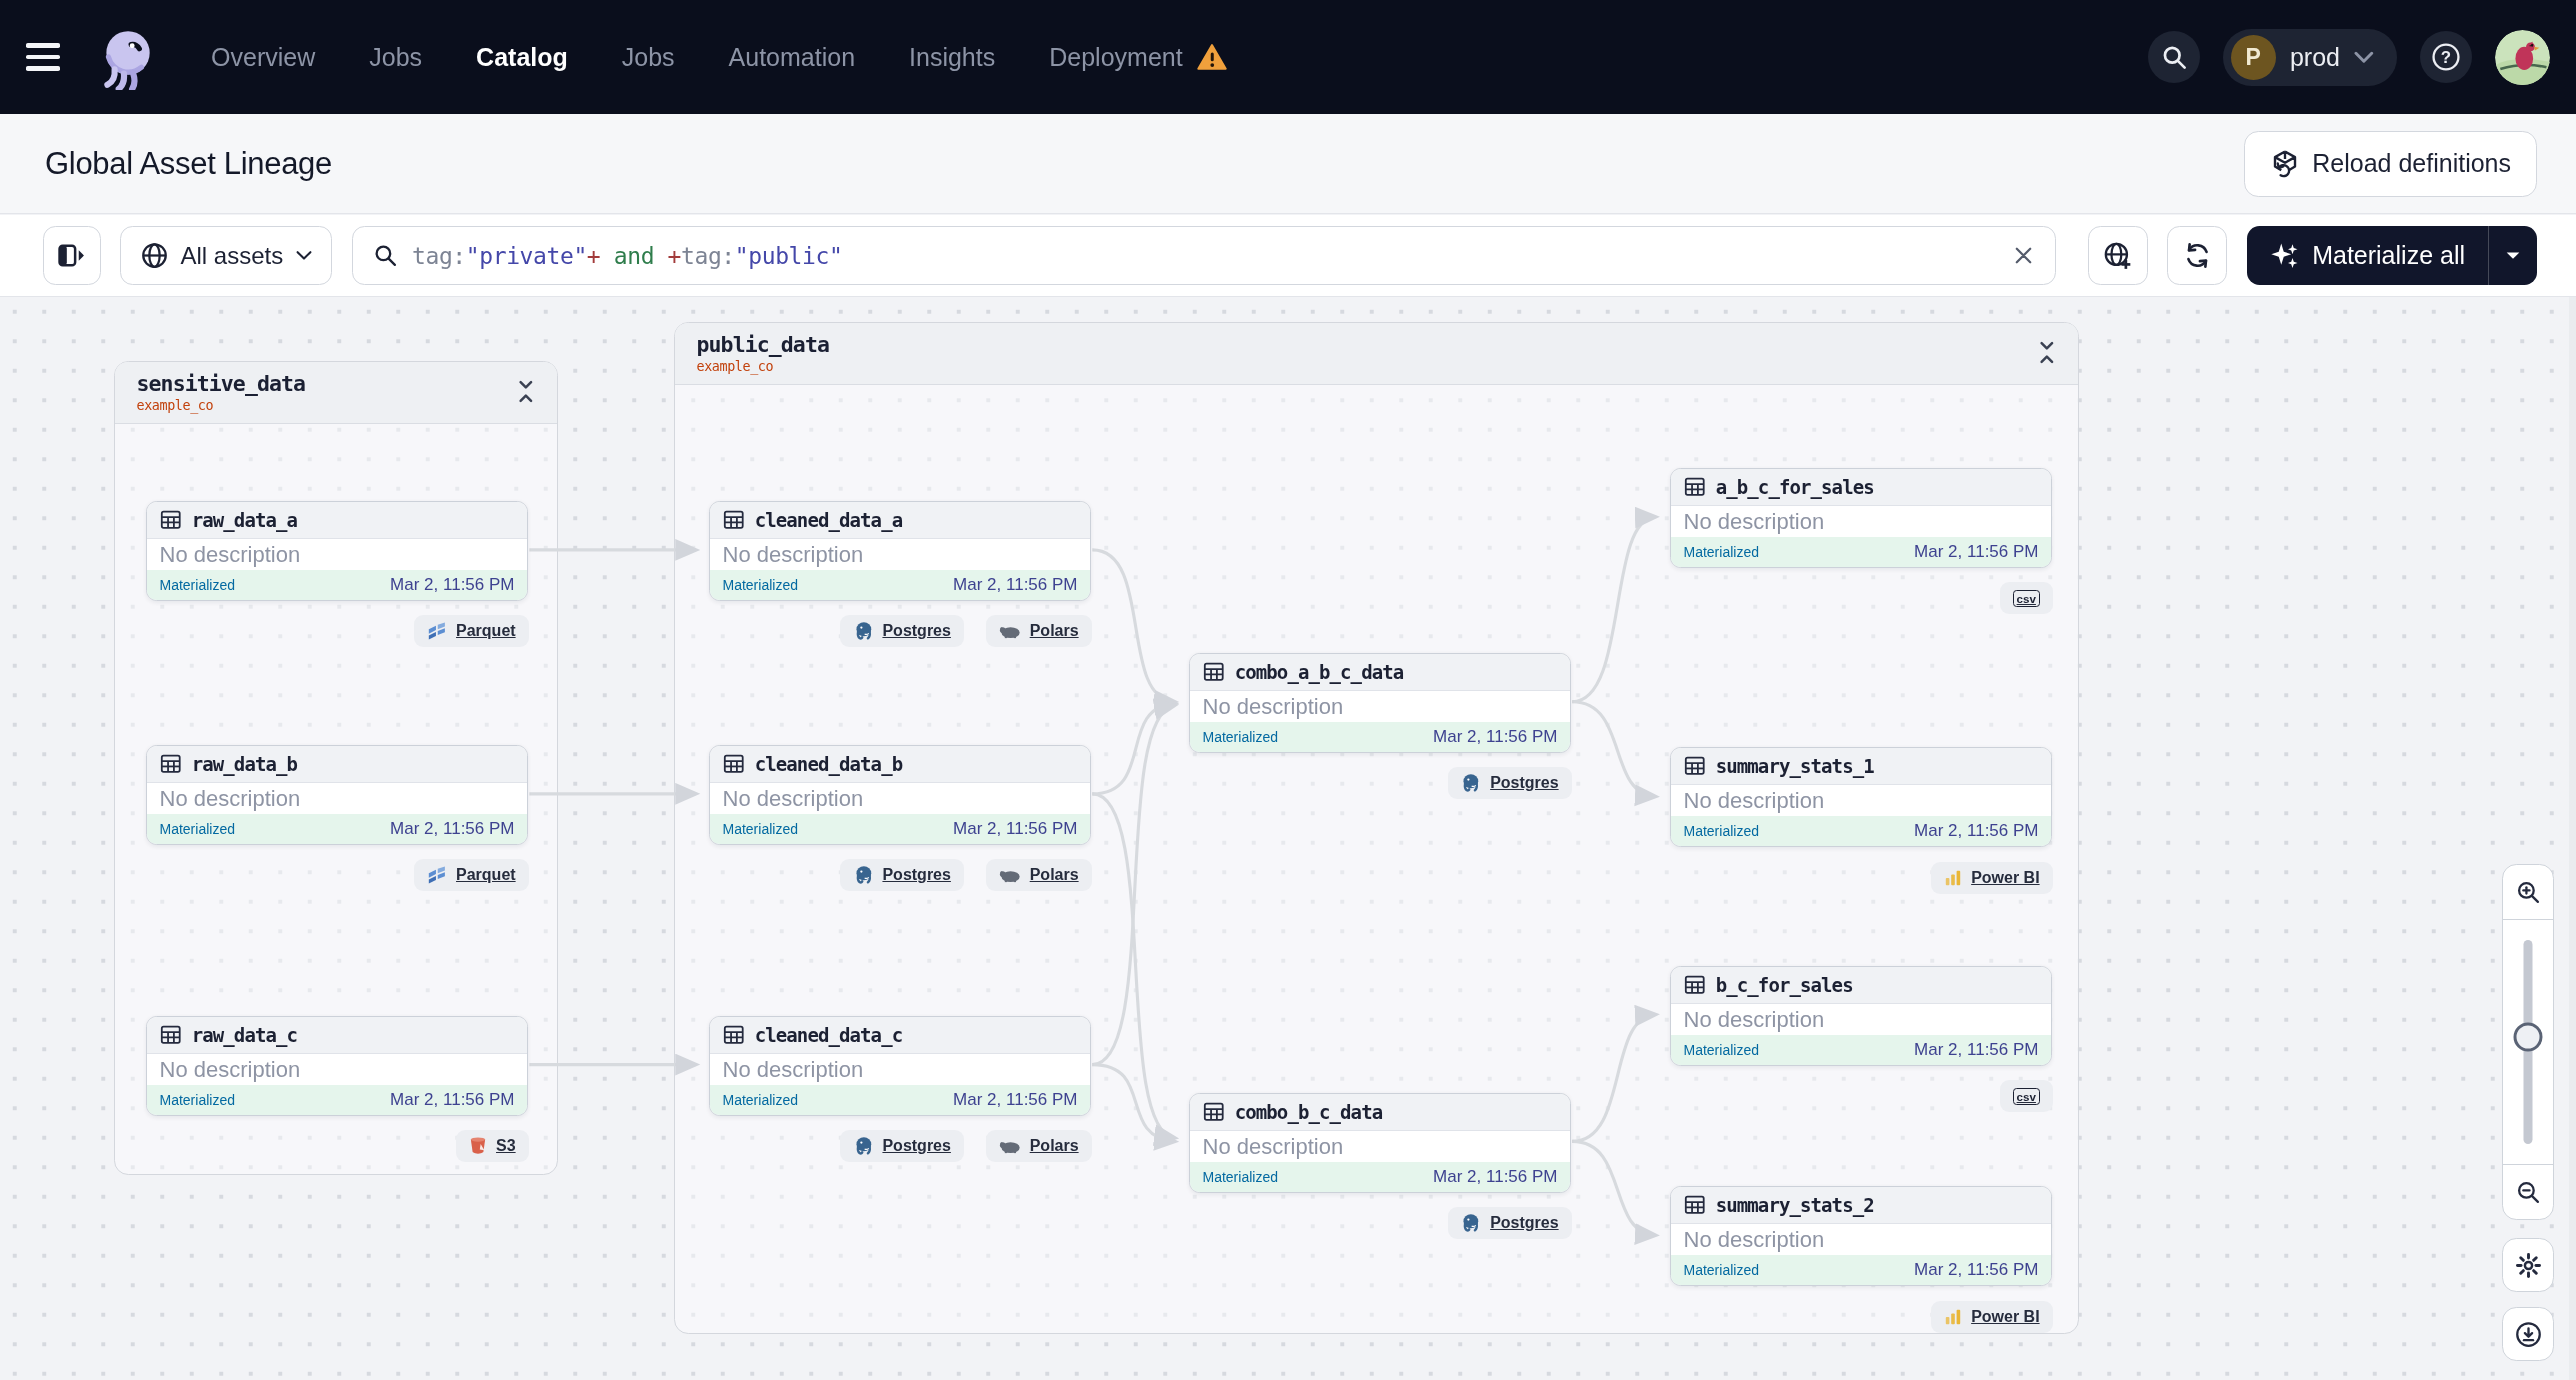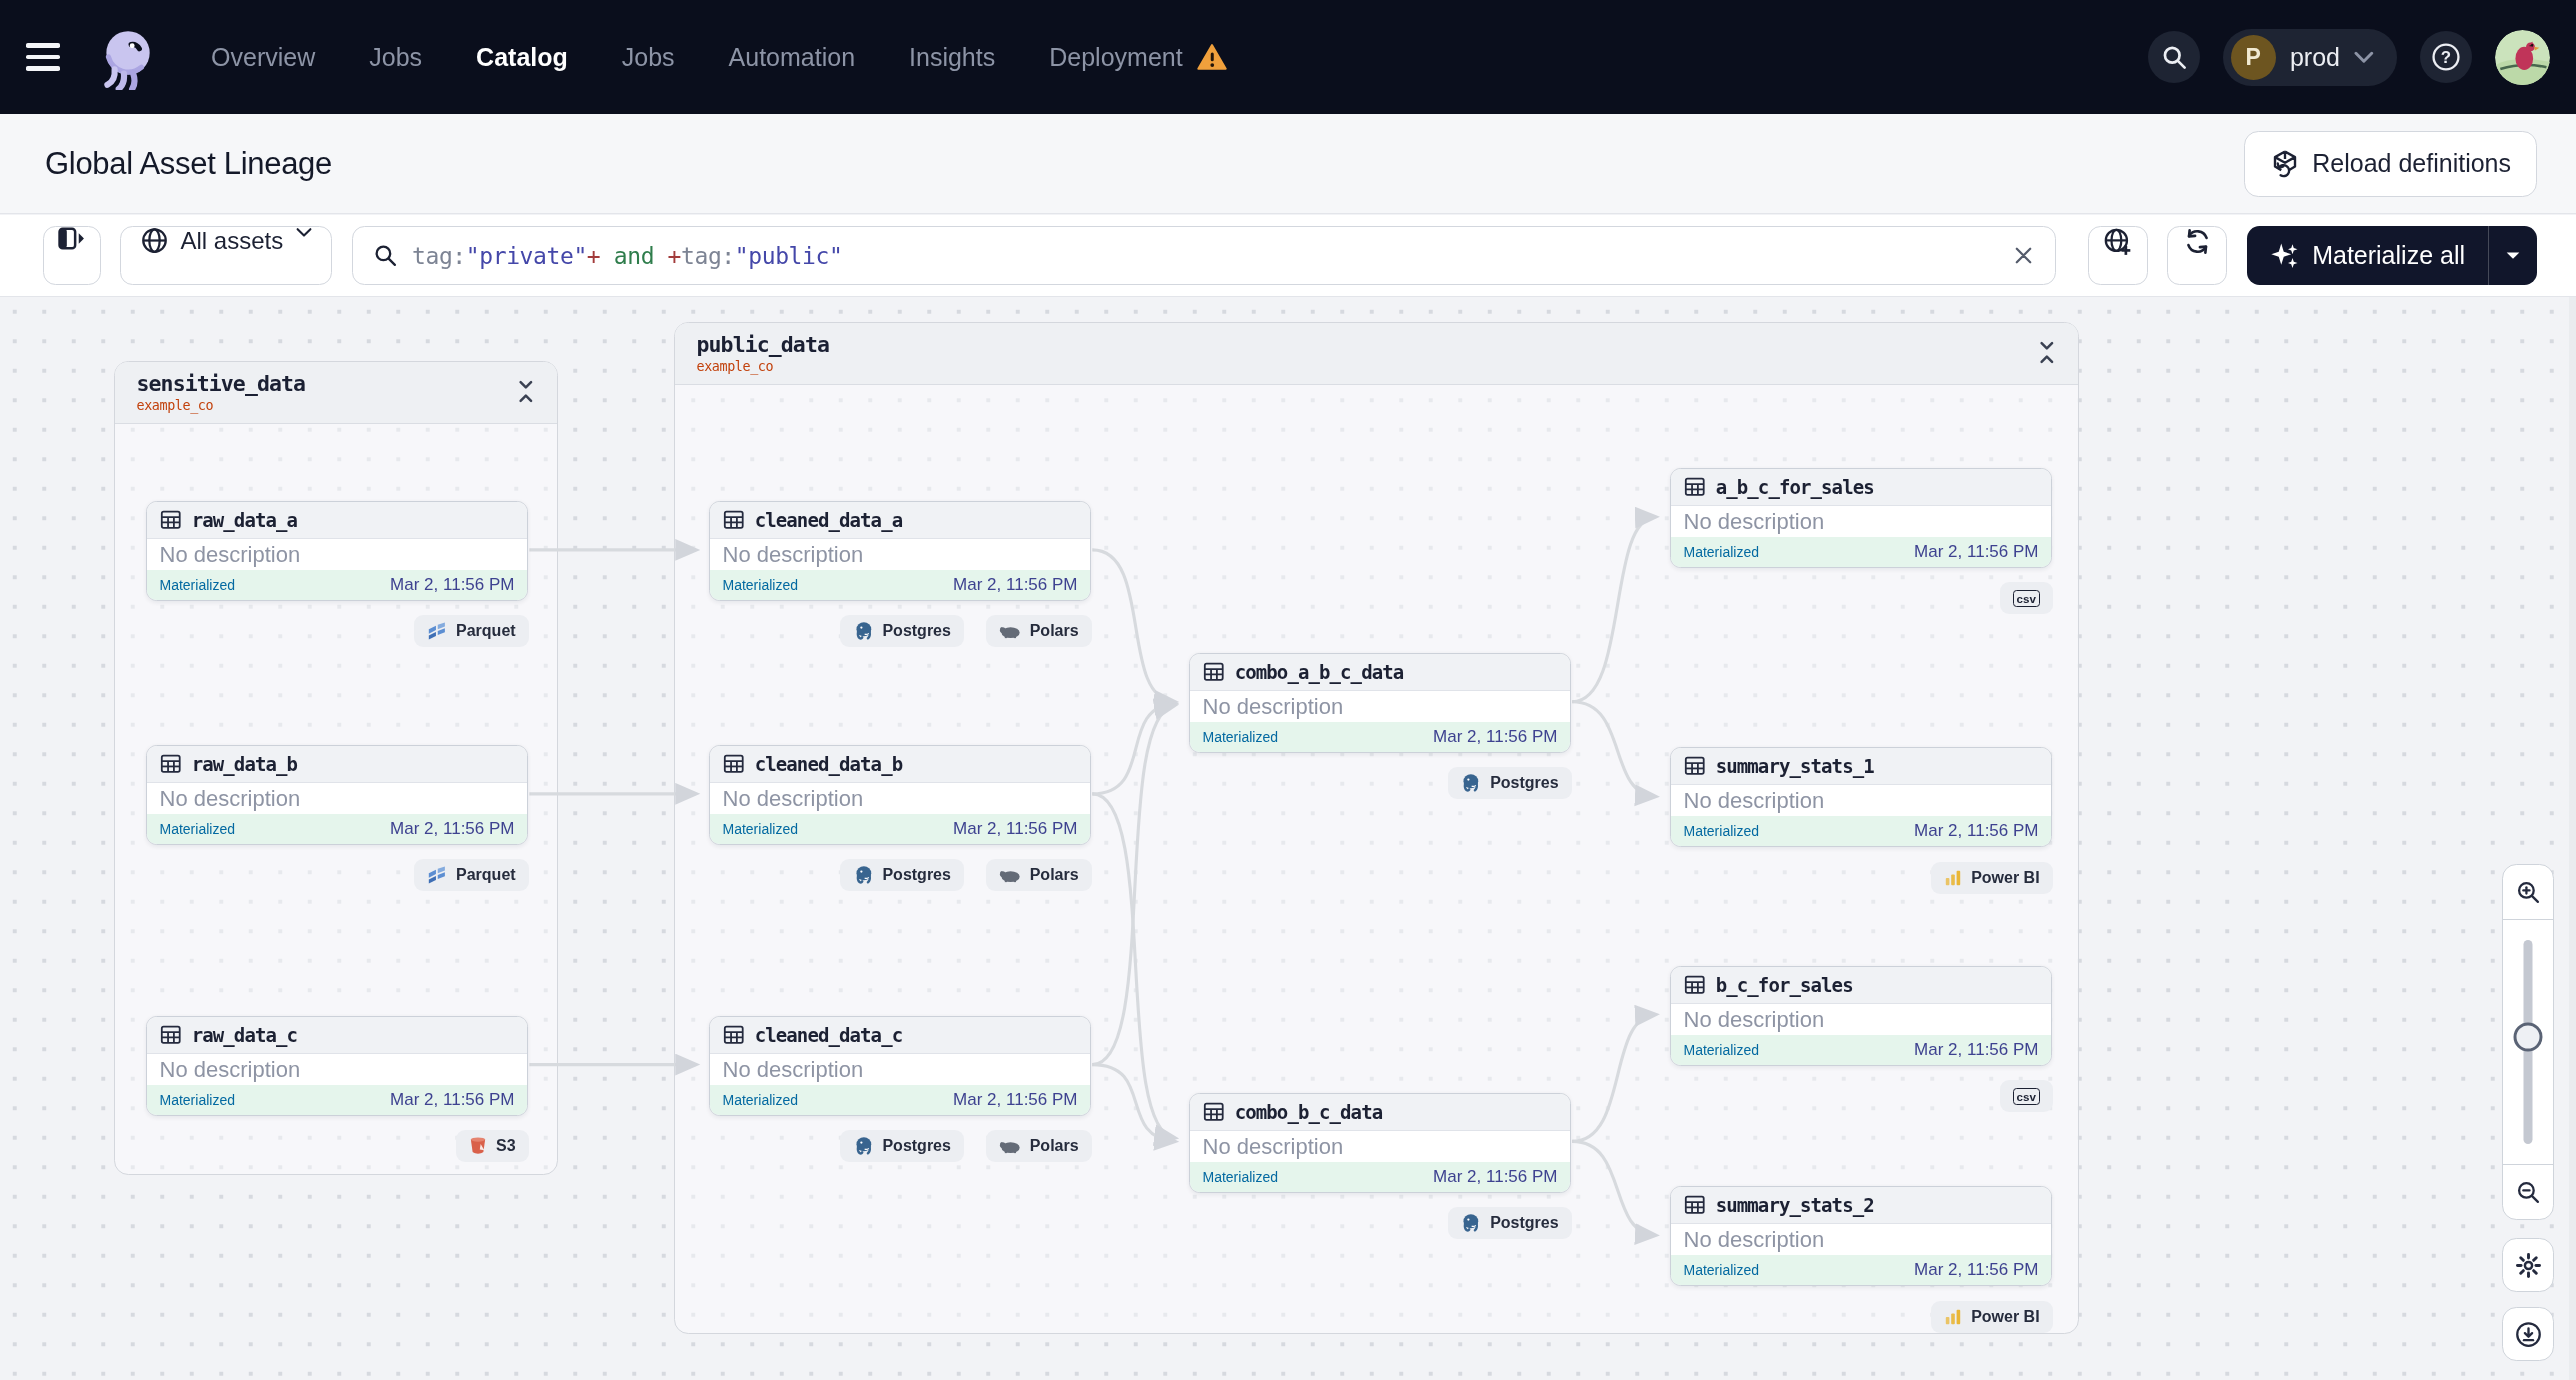--- a/index.html
+++ b/index.html
@@ -32,21 +32,21 @@
     border-bottom:1.8px solid #e3e5ea;display:flex;align-items:center;justify-content:space-between;
     box-sizing:border-box;padding:0 39px 0 45px;}
   .page-title{font-size:31px;font-weight:400;color:#141929;margin:0;letter-spacing:-0.3px;}
   .reload-btn{display:flex;align-items:center;gap:12.5px;background:#fff;border:1.8px solid #d3d7de;
     border-radius:14.3px;height:66px;padding:0 25px;font-size:25px;color:#1c2133;cursor:pointer;}
 
   
   .toolbar{position:absolute;top:215px;left:0;width:100%;height:82px;background:#ffffff;
     border-bottom:1.8px solid #e3e5ea;display:flex;align-items:center;box-sizing:border-box;
     padding:0 39px 0 43px;gap:19.7px;}
-  .tb-btn{display:flex;align-items:flex-start;justify-content:center;gap:10.7px;background:#fff;
+  .tb-btn{display:flex;align-items:center;justify-content:center;gap:10.7px;background:#fff;
     border:1.8px solid #d3d7de;border-radius:12.5px;height:59px;min-width:57px;box-sizing:border-box;
     padding:0 14.3px;font-size:24px;color:#1c2133;cursor:pointer;}
   .scope-btn{padding:0 19.7px;gap:12.5px;}
   .searchbox{flex:1;display:flex;align-items:center;gap:14.3px;border:1.8px solid #d3d7de;border-radius:12.5px;
     height:59px;box-sizing:border-box;padding:0 19.7px;background:#fff;cursor:text;}
   .query{font-family:"DejaVu Sans Mono",monospace;font-size:23px;letter-spacing:-0.4px;flex:1;
     white-space:pre;}
   .q-key{color:#7d8494;} .q-str{color:#4447a9;} .q-op{color:#a23b3b;} .q-bool{color:#2f7d4c;}
   .clear-x{cursor:pointer;display:flex;align-items:center;}
   .materialize{display:flex;align-items:stretch;background:#11162b;border-radius:12.5px;height:59px;
@@ -73,21 +73,21 @@
   .node-header{display:flex;align-items:center;gap:10.7px;background:#f0f2f5;border-bottom:1.8px solid #e0e3e9;
     height:36px;padding:0 12.5px;}
   .node-name{font-family:"DejaVu Sans Mono",monospace;font-weight:700;font-size:19px;color:#1c2133;letter-spacing:-0.9px;}
   .node-desc{height:31px;display:flex;align-items:center;padding:0 12.5px;font-size:22px;color:#8e94a4;}
   .node-footer{display:flex;align-items:center;justify-content:space-between;background:#e5f5ec;height:29.5px;padding:0 12.5px;}
   .status{color:#0369a1;font-size:14px;}
   .time{color:#3e4290;font-size:17px;}
 
   .badge-row{position:absolute;width:383px;display:flex;justify-content:flex-end;gap:21.5px;}
   .badge{display:flex;align-items:center;gap:9px;background:#eceef2;border-radius:9px;height:32px;
-    padding:0 13.4px;font-size:16px;font-weight:700;color:#262c3d;cursor:pointer;}
+    padding:0 13.4px;font-size:16px;font-weight:700;color:#262c3d;cursor:pointer;text-decoration:underline;}
   .csv-box{font-size:11.6px;font-weight:700;color:#1c2133;border:1.8px solid #1c2133;border-radius:3.6px;
     padding:0 2.7px;line-height:15px;letter-spacing:0;}
 
   
   .rail{position:absolute;}
   .zoom-stack{position:absolute;left:0;top:0;width:52px;height:356px;background:#fff;
     border:1.8px solid #cfd4db;border-radius:14.3px;box-sizing:border-box;display:flex;flex-direction:column;}
   .rail-btn{flex:0 0 54px;display:flex;align-items:center;justify-content:center;cursor:pointer;}
   .zoom-stack .rail-btn:first-child{border-bottom:1.8px solid #cfd4db;}
   .zoom-stack .rail-btn:last-child{border-top:1.8px solid #cfd4db;}

